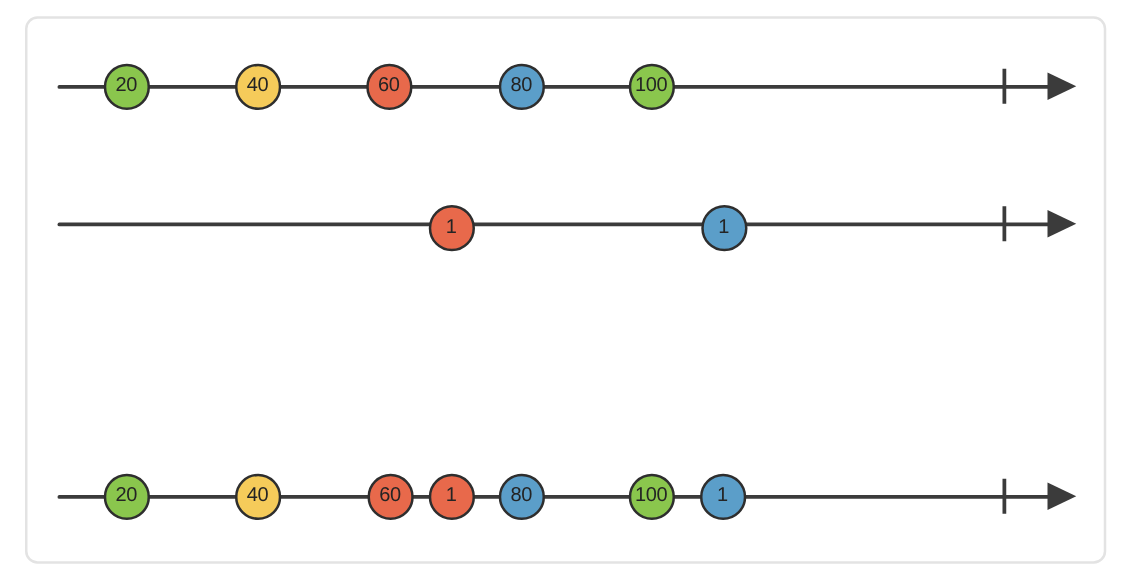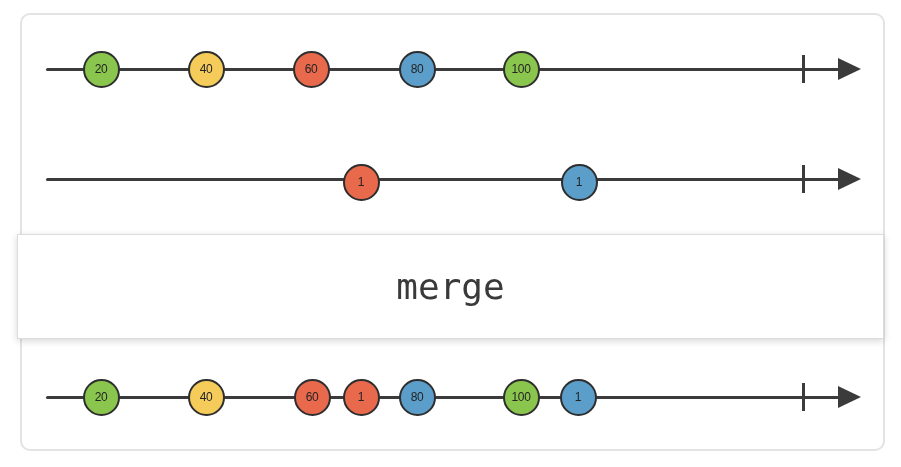--- a/index.html
+++ b/index.html
@@ -17,42 +17,39 @@
   .track{position:absolute;top:-1.5px;height:3px;border-radius:2px;}
   .tick{position:absolute;top:-14px;width:3px;height:28px;}
   .arrowhead{
     position:absolute;top:-11px;width:0;height:0;
     border-top:11px solid transparent;border-bottom:11px solid transparent;
   }
   .marble{
     position:absolute;width:37px;height:37px;border-radius:50%;
     box-sizing:border-box;border:2.5px solid #2E2E2E;
     display:flex;align-items:center;justify-content:center;
-    font-size:12px;color:#242424;letter-spacing:-0.3px;line-height:1;
+    font-size:16px;color:#242424;letter-spacing:-0.3px;line-height:1;
   }
   .band{
     position:absolute;left:17px;top:234px;width:867px;height:105px;
     box-sizing:border-box;background:#fff;border:1px solid #DCDCDC;
     box-shadow:0 2px 7px rgba(0,0,0,0.16);
     display:flex;align-items:center;justify-content:center;z-index:5;
   }
   .band-label{
     font-family:"DejaVu Sans Mono",monospace;
     font-size:36px;color:#3A3A3A;
   }
 </style>
 </head>
 <body>
 
 <div id="stage">
   <div class="frame"></div>
 
-  <div class="band">
-    <span class="band-label">merge</span>
-  </div>
 <div class="timeline" style="top: 69px;">
     <div class="track" style="left: 46px; width: 794px; background: rgb(59, 59, 59);"></div>
     <div class="tick" style="left: 801.5px; background: rgb(59, 59, 59);"></div>
     <div class="arrowhead" style="left: 838px; border-left: 23px solid rgb(59, 59, 59);"></div>
   <div class="marble" style="left: 82.5px; top: -18.5px; background: rgb(138, 198, 77); border-color: rgb(46, 46, 46);">20</div>
       <div class="marble" style="left: 187.5px; top: -18.5px; background: rgb(245, 203, 90); border-color: rgb(46, 46, 46);">40</div>
       <div class="marble" style="left: 292.5px; top: -18.5px; background: rgb(232, 105, 75); border-color: rgb(46, 46, 46);">60</div>
       <div class="marble" style="left: 398.5px; top: -18.5px; background: rgb(91, 158, 201); border-color: rgb(46, 46, 46);">80</div>
       <div class="marble" style="left: 502.5px; top: -18.5px; background: rgb(138, 198, 77); border-color: rgb(46, 46, 46);">100</div>
     </div>

